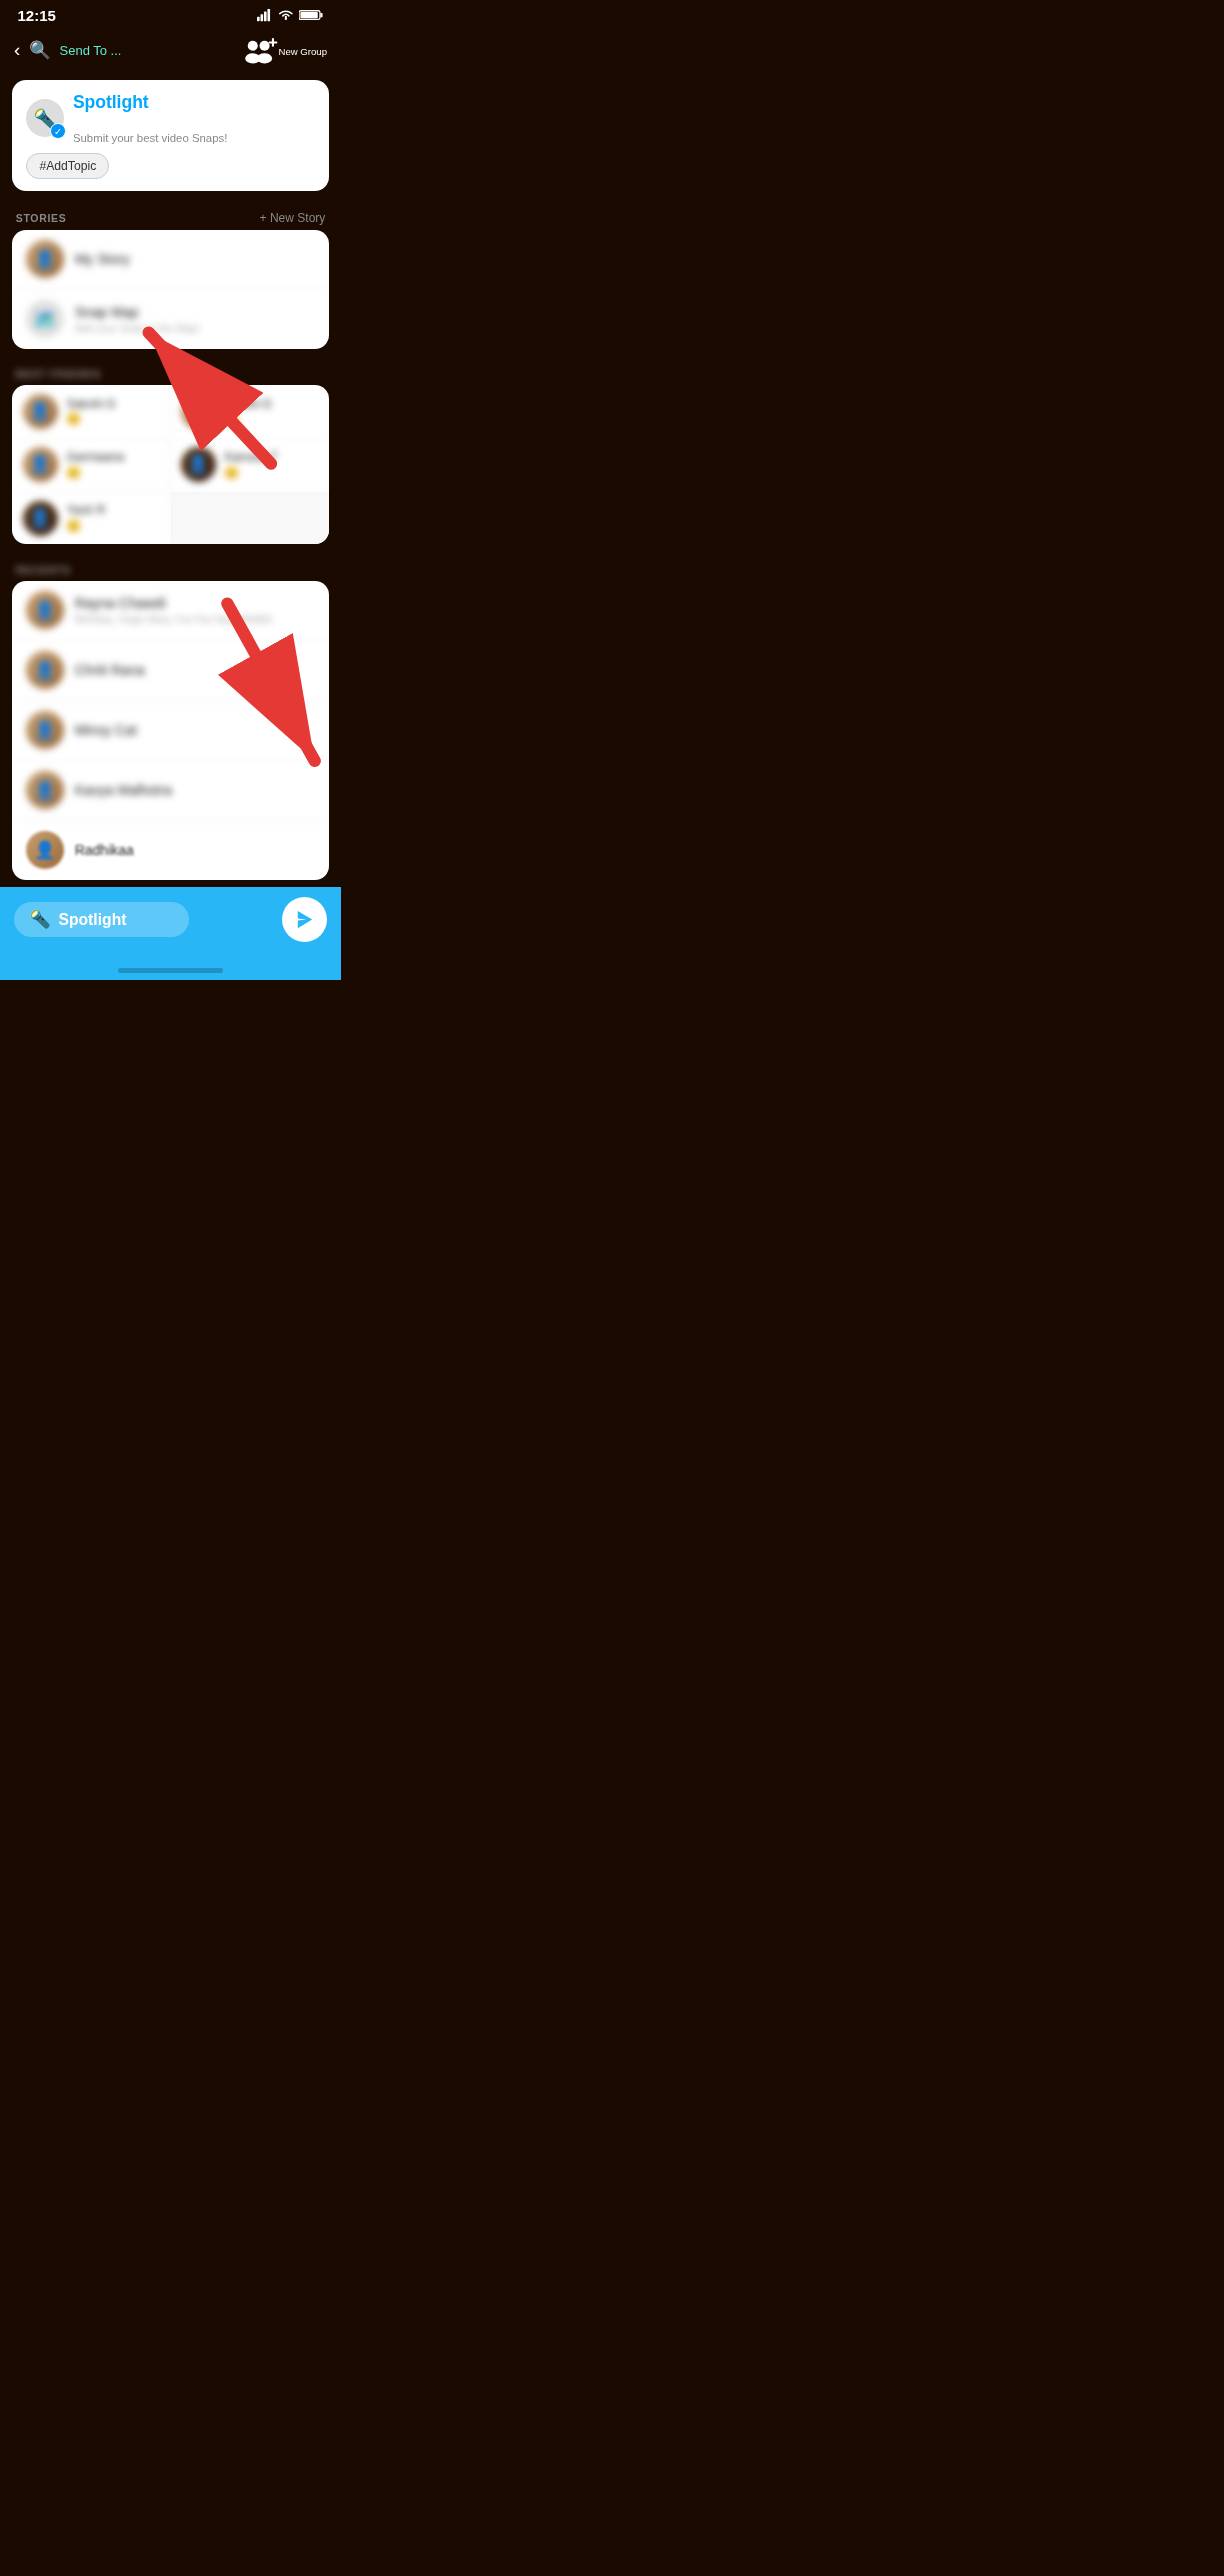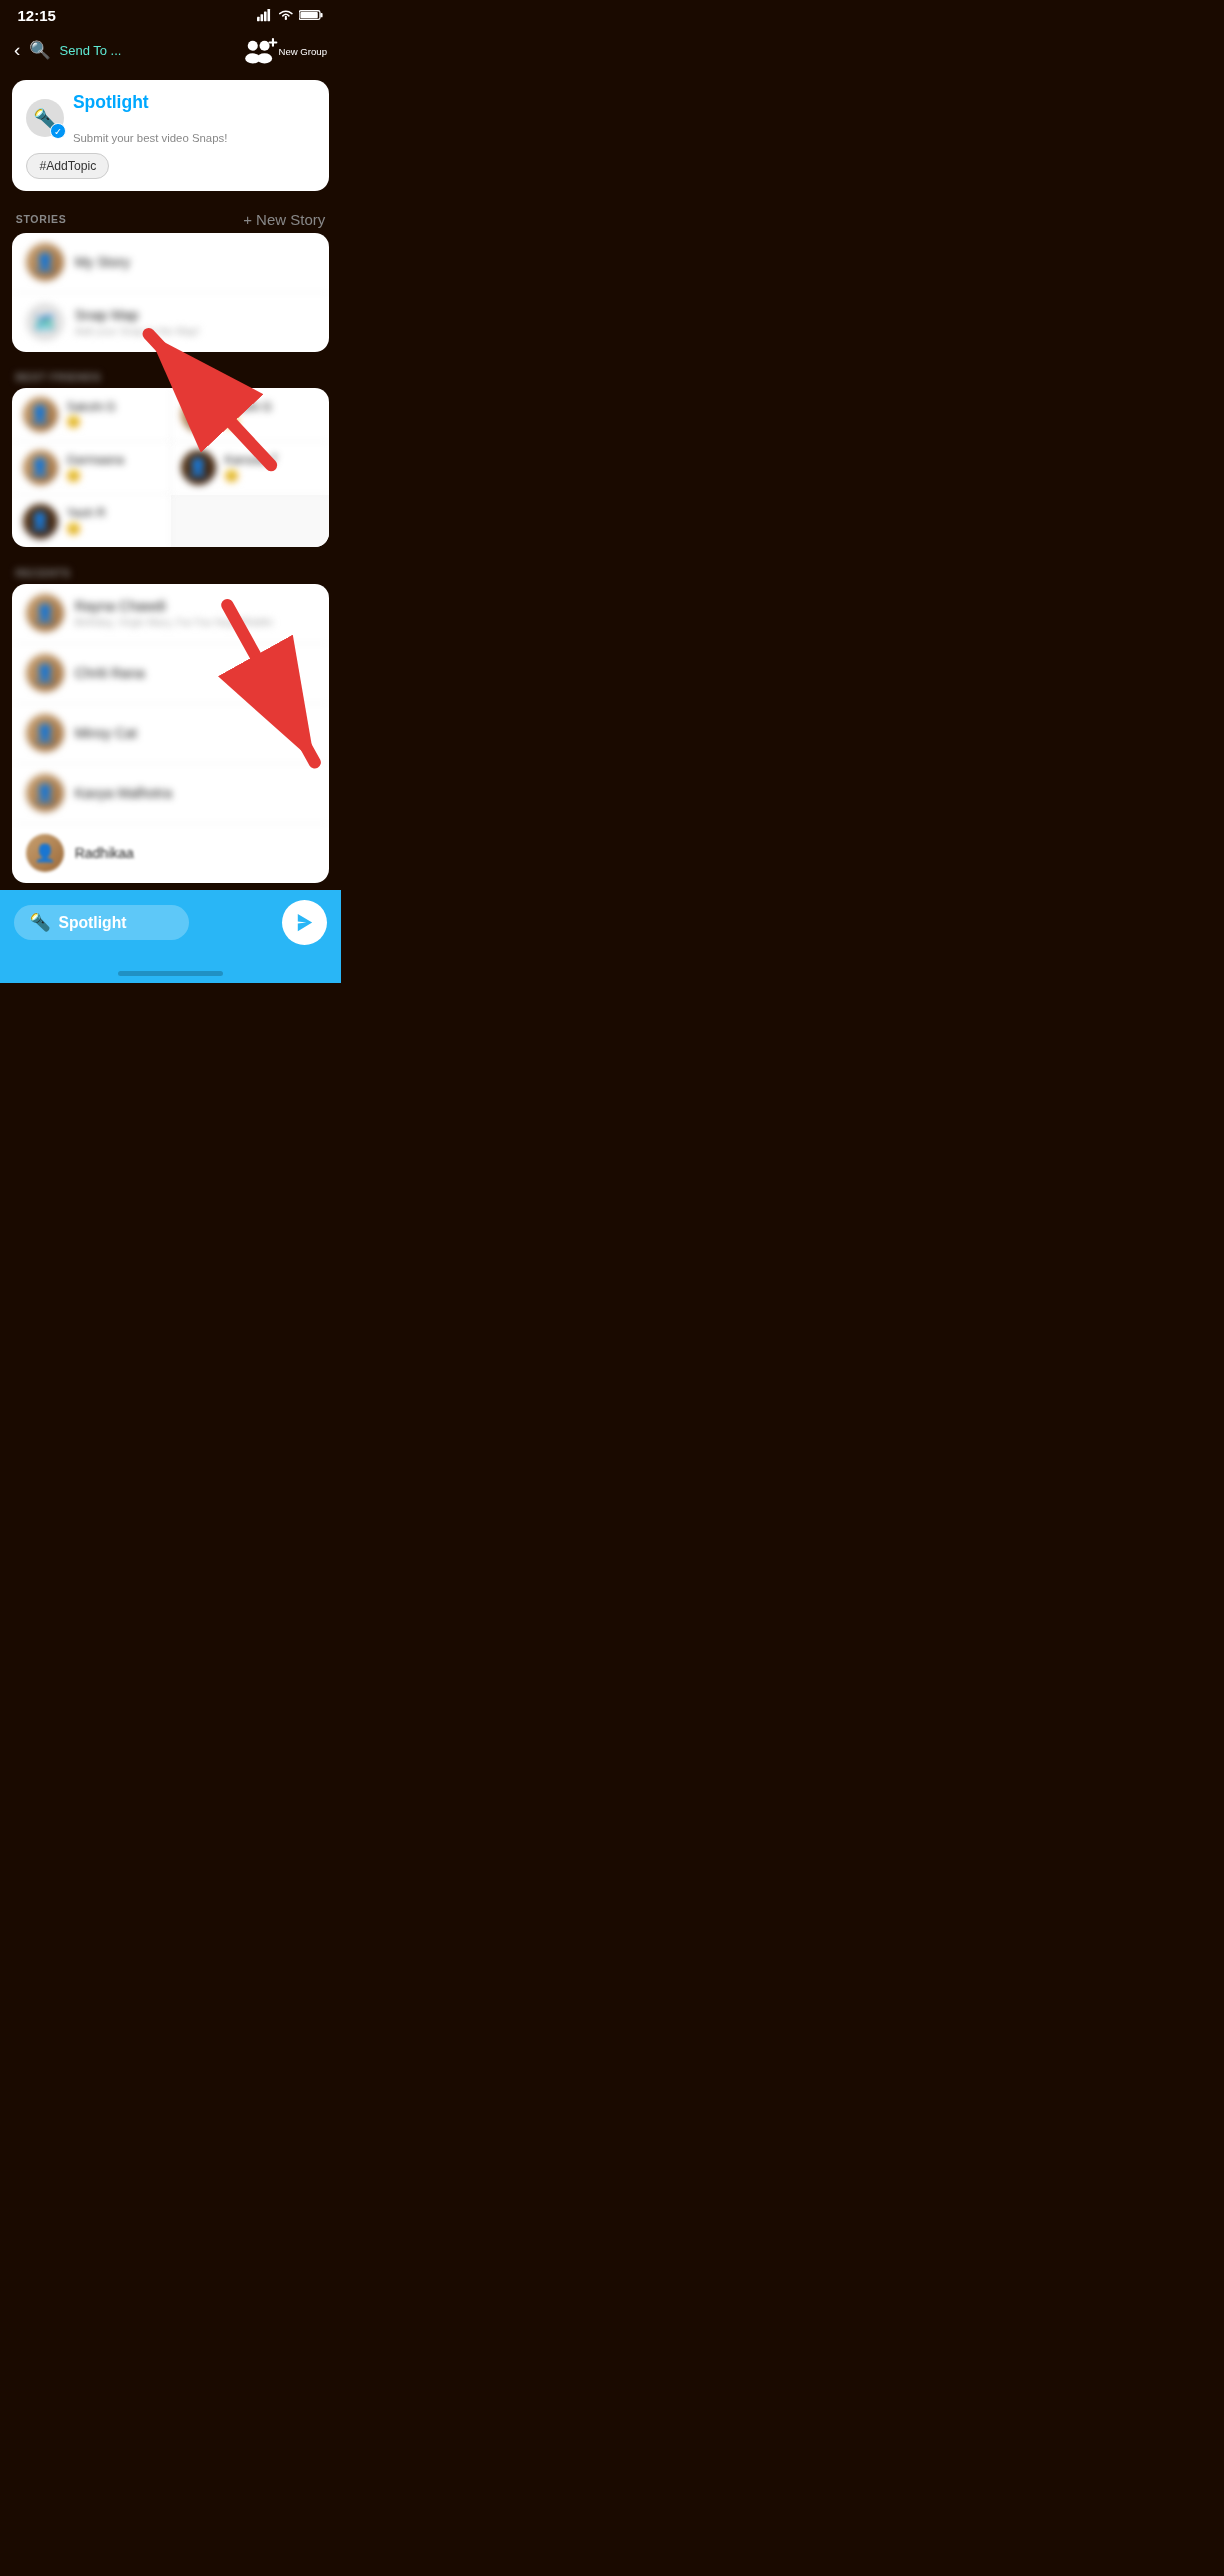--- a/index.html
+++ b/index.html
@@ -154,21 +154,21 @@
     }
     .section-label {
       color: #888;
       font-size: 10.5px;
       font-weight: 600;
       letter-spacing: 0.7px;
       text-transform: uppercase;
     }
     .new-story-btn {
       color: #888;
-      font-size: 15px;
+      font-size: 12px;
       cursor: pointer;
     }
 
     
     .stories-card {
       background: white;
       border-radius: 14px;
       margin: 0 12.2px 10.5px 12.2px;
       overflow: hidden;
     }

